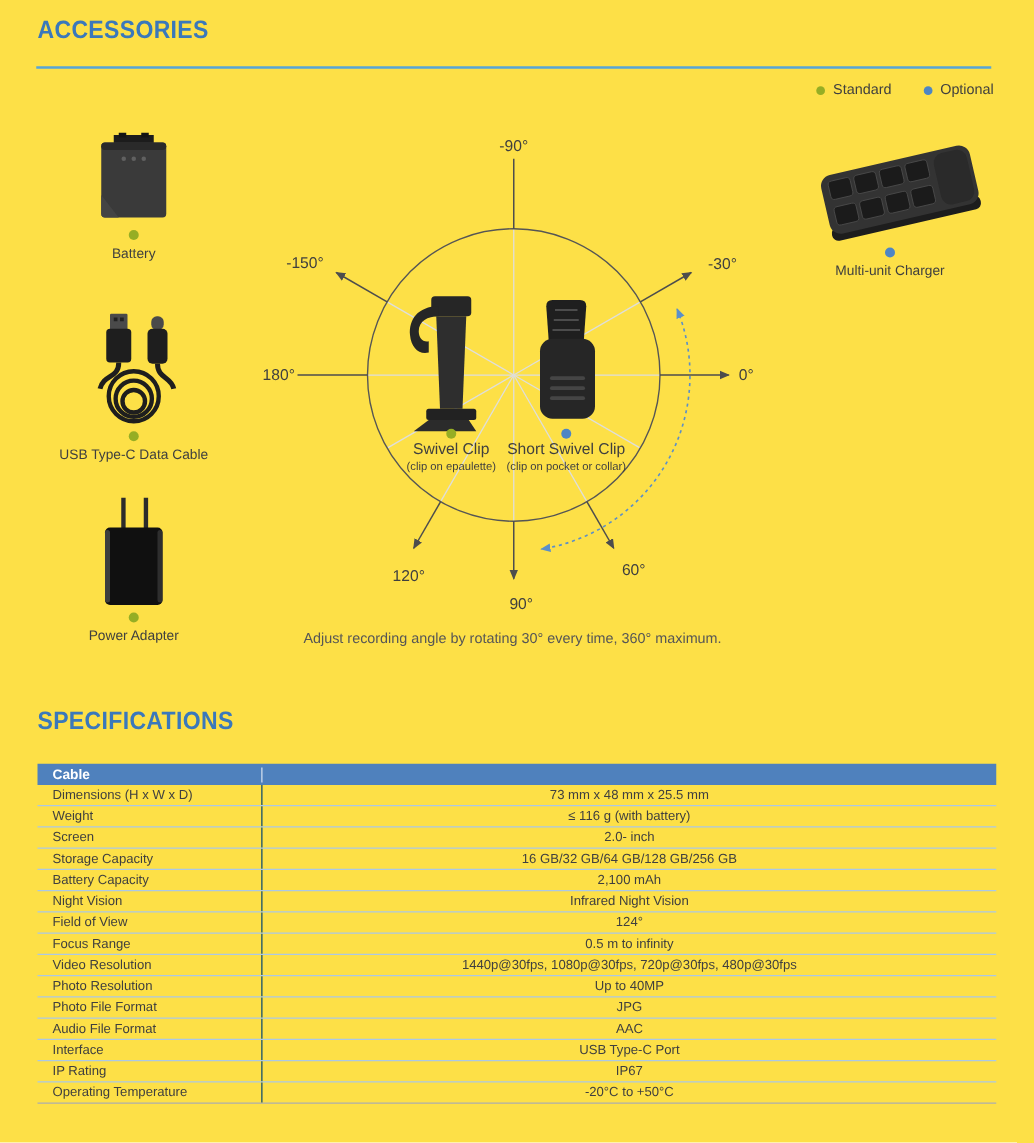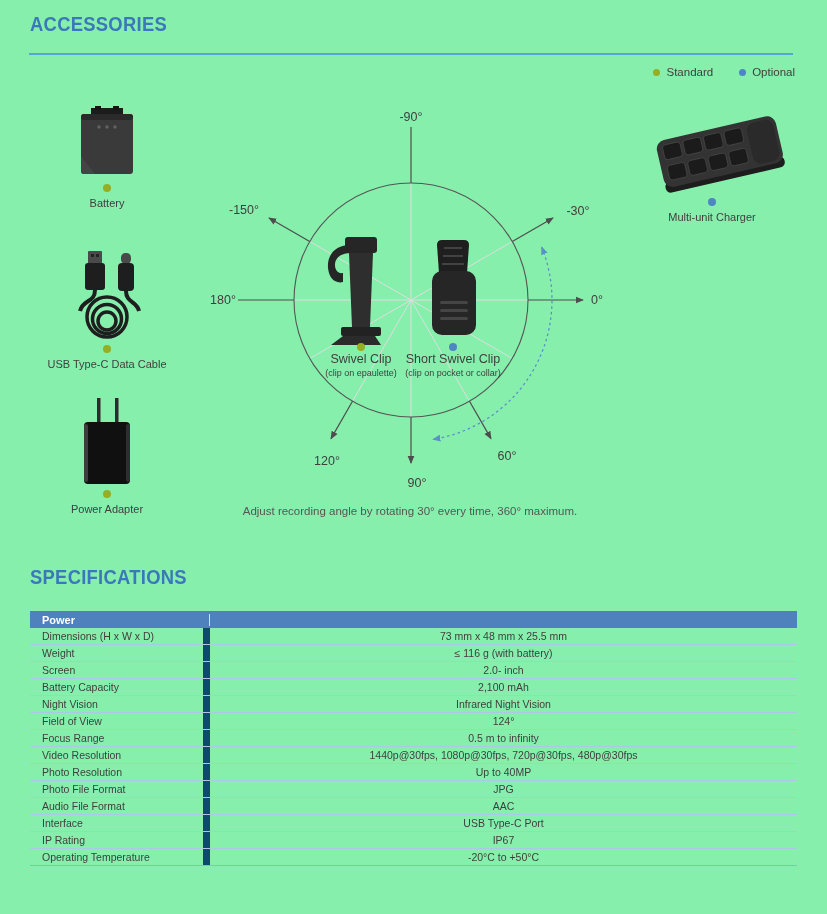--- a/index.html
+++ b/index.html
@@ -1,16 +1,16 @@
 <!DOCTYPE html>
 <html><head>
 <meta charset="utf-8">
 <style>
   html,body{margin:0;padding:0;background:#fff;}
-  .page{position:relative;width:827px;height:914px;background:#86efac;
+  .page{position:relative;width:827px;height:914px;background:#fde047;
         font-family:"Liberation Sans",sans-serif;overflow:hidden;color:#3f3f3f;}
   .sec-title{position:absolute;left:30px;color:#3a78bb;font-size:20px;font-weight:600;
              letter-spacing:.3px;transform:scaleX(.92);transform-origin:left center;white-space:nowrap;}
   .rule{position:absolute;left:29px;width:764px;height:2px;background:#58a5d6;}
   .legend{position:absolute;top:66px;right:32px;display:flex;gap:26px;align-items:center;font-size:11.5px;padding-left:24px;}
   .legend-item{display:flex;align-items:center;gap:6px;}
   .ldot{width:7px;height:7px;border-radius:50%;}
   .dot-standard{background:#96ae24;}
   .dot-optional{background:#4e86c4;}
   .acc-block{position:absolute;width:160px;text-align:center;}
@@ -22,21 +22,21 @@
   .diagram-caption{position:absolute;left:185px;top:505px;width:450px;text-align:center;
                    font-size:11.5px;color:#565656;}
   .spec-table{position:absolute;left:30px;top:611px;width:767px;}
   .spec-header{display:flex;align-items:center;height:17px;background:#4f81bd;
                color:#ffffff;font-size:11px;font-weight:bold;}
   .spec-header .col-item{border-right:1px solid rgba(255,255,255,.75);}
   .col-item{width:180px;flex:none;padding-left:12px;box-sizing:border-box;}
   .col-value{flex:1;text-align:center;}
   .spec-row{display:flex;align-items:center;height:16px;font-size:10.5px;color:#3f3f3f;
             border-bottom:1px solid #abc8e6;}
-  .spec-row .col-item{border-right:7px solid #0c4a6e;align-self:stretch;display:flex;align-items:center;}
+  .spec-row .col-item{border-right:1px solid #0c4a6e;align-self:stretch;display:flex;align-items:center;}
   .spec-row:last-child{border-bottom:1px solid #adadad;}
 </style>
 </head>
 <body>
 
 <div class="page">
 
   <div class="sec-title" style="top:13px;">ACCESSORIES</div>
   <div class="rule" style="top:53px;"></div>
 
@@ -195,39 +195,43 @@
       </g>
     </svg>
   </div>
 
   <div class="diagram-caption">Adjust recording angle by rotating 30° every time, 360° maximum.</div>
 
   <div class="sec-title" style="top:566px;">SPECIFICATIONS</div>
 
   <div class="spec-table">
     <div class="spec-header">
-      <span class="col-item">Power</span>
+      <span class="col-item">Cable</span>
       <span class="col-value"></span>
     </div>
 
       <div class="spec-row">
         <span class="col-item">Dimensions (H x W x D)</span>
         <span class="col-value">73 mm x 48 mm x 25.5 mm</span>
       </div>
 
       <div class="spec-row">
         <span class="col-item">Weight</span>
         <span class="col-value">≤ 116 g (with battery)</span>
       </div>
 
       <div class="spec-row">
         <span class="col-item">Screen</span>
         <span class="col-value">2.0- inch</span>
       </div>
 
+      <div class="spec-row">
+        <span class="col-item">Storage Capacity</span>
+        <span class="col-value">16 GB/32 GB/64 GB/128 GB/256 GB</span>
+      </div>
 
       <div class="spec-row">
         <span class="col-item">Battery Capacity</span>
         <span class="col-value">2,100 mAh</span>
       </div>
 
       <div class="spec-row">
         <span class="col-item">Night Vision</span>
         <span class="col-value">Infrared Night Vision</span>
       </div>

